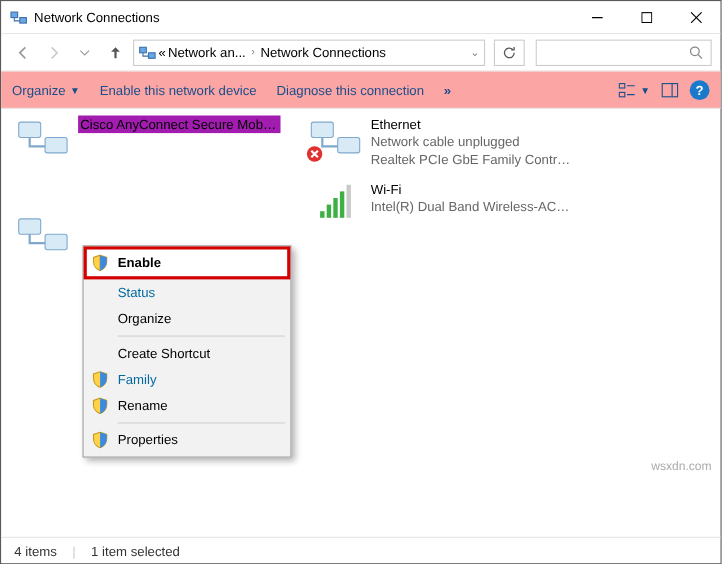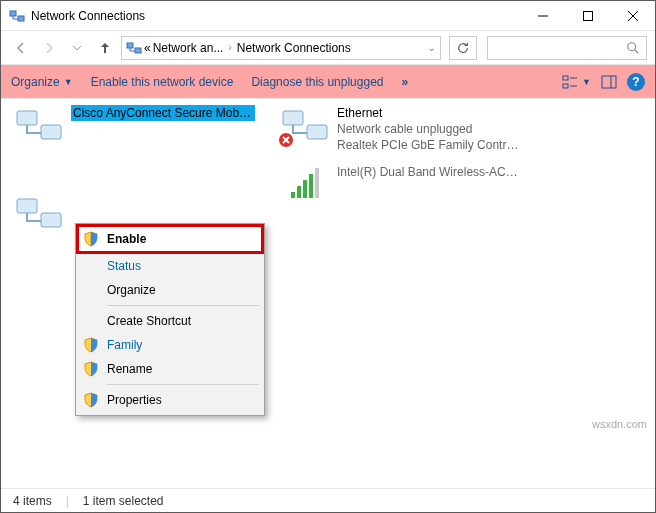--- a/index.html
+++ b/index.html
@@ -25,21 +25,21 @@
   .help { width: 18px; height: 18px; border-radius: 50%; background: #1979ca; color: #fff; font-weight: bold; font-size: 12px; display: flex; align-items: center; justify-content: center; }
   .content { flex: 1; position: relative; padding: 6px 14px; overflow: hidden; }
   .adapter { display: flex; align-items: flex-start; gap: 8px; width: 240px; margin-bottom: 10px; position: relative; }
   .adapter .thumb { width: 48px; height: 40px; flex-shrink: 0; position: relative; }
   .adapter .info { font-size: 12px; line-height: 1.35; min-width: 0; }
   .adapter .name { color: #000; white-space: nowrap; overflow: hidden; text-overflow: ellipsis; }
   .adapter .sub { color: #666; white-space: nowrap; overflow: hidden; text-overflow: ellipsis; }
   .col { position: absolute; }
   .col.left { left: 14px; top: 6px; width: 260px; }
   .col.right { left: 280px; top: 6px; width: 260px; }
-  .selected .name { background: #0ea5e9; padding: 0 2px; }
+  .selected .name { background: #a21caf; padding: 0 2px; }
   .ctxmenu { position: absolute; left: 74px; top: 124px; width: 190px; background: #f2f2f2; border: 1px solid #a0a0a0; box-shadow: 3px 3px 6px rgba(0,0,0,0.3); padding: 3px; font-size: 12px; }
   .ctxitem { display: flex; align-items: center; height: 24px; padding: 0 8px 0 4px; gap: 8px; }
   .ctxitem.disabled { color: #0369a1; }
   .ctxitem .shield { width: 16px; height: 16px; flex-shrink: 0; }
   .ctxitem .spacer { width: 16px; flex-shrink: 0; }
   .ctxsep { height: 1px; background: #d0d0d0; margin: 3px 2px 3px 28px; }
   .ctxhl { border: 3px solid #d40000; margin: -3px -3px 0 -3px; }
   .ctxhl .ctxitem { background: #fff; font-weight: 600; }
   .statusbar { height: 24px; border-top: 1px solid #e5e5e5; display: flex; align-items: center; font-size: 12px; padding: 0 12px; gap: 14px; color: #333; margin-top: 14px; }
   .statusbar .sep { color: #ccc; }
@@ -126,21 +126,21 @@
         </svg>
     </div>
   </div>
 
   <div class="cmdbar">
     <span class="cmdlink">
       <span>Organize</span>
       <span style="font-size:9px;">▼</span>
     </span>
     <span class="cmdlink">Enable this network device</span>
-    <span class="cmdlink">Diagnose this unplugged</span>
+    <span class="cmdlink">Diagnose this connection</span>
     <span class="cmdlink" style="font-weight:bold;">»</span>
     <div class="cmdright">
       <span class="cmdicon">
         <svg viewBox="0 0 16 16">
             <rect x="1" y="2" width="5" height="4" fill="none" stroke="#1a4e8a"></rect>
             <rect x="1" y="10" width="5" height="4" fill="none" stroke="#1a4e8a"></rect>
             <path d="M8 4h7M8 12h7" stroke="#1a4e8a"></path>
           </svg>
       </span>
       <span style="color:#1a4e8a;font-size:9px;margin-left:-6px;">▼</span>
@@ -206,20 +206,21 @@
         <div class="thumb">
           <svg viewBox="0 0 48 40">
               <rect x="10" y="28" width="4" height="6" fill="#3cb043"></rect>
               <rect x="16" y="22" width="4" height="12" fill="#3cb043"></rect>
               <rect x="22" y="16" width="4" height="18" fill="#3cb043"></rect>
               <rect x="28" y="10" width="4" height="24" fill="#3cb043"></rect>
               <rect x="34" y="4" width="4" height="30" fill="#c9c9c9"></rect>
             </svg>
         </div>
         <div class="info">
+          <div class="name">Wi-Fi</div>
           <div class="sub"></div>
           <div class="sub">Intel(R) Dual Band Wireless-AC 31...</div>
         </div>
       </div>
     </div>
 
     <div class="ctxmenu">
       <div class="ctxhl">
         <div class="ctxitem">
           <span class="shield"><svg viewBox="0 0 16 16">

